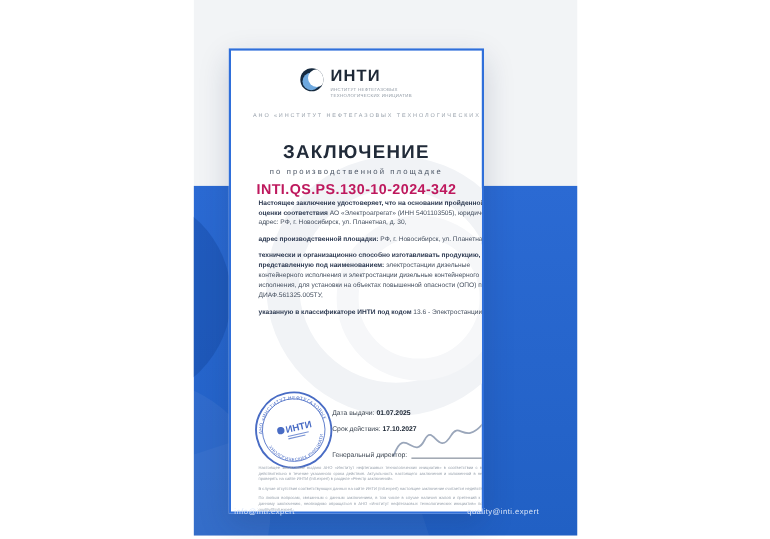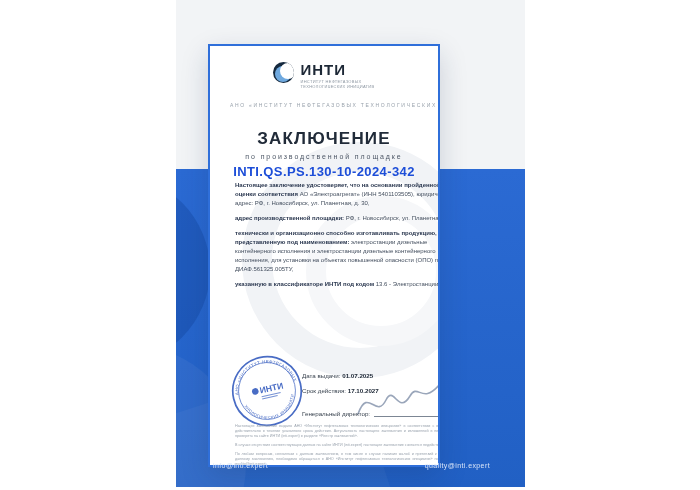--- a/index.html
+++ b/index.html
@@ -37,21 +37,21 @@
   .logo-txt{display:flex;flex-direction:column;line-height:1;}
   .logo-name{font-size:15px;font-weight:bold;color:#1d2836;letter-spacing:1px;}
   .logo-cap{margin-top:2px;font-size:4px;line-height:1.25;color:#8d97a2;letter-spacing:0.3px;}
   
   .org-row{display:flex;align-items:center;gap:6px;margin:13px 14px 0 14px;}
   .org-row .rule{flex:1;height:1px;background:#dcе0e5;background:#dce0e5;}
   .org-text{font-size:5px;letter-spacing:1.7px;color:#99a2ac;white-space:nowrap;}
   
   .title{margin-top:21px;text-align:center;font-size:17px;font-weight:700;color:#212b39;letter-spacing:1.2px;}
   .subtitle{margin-top:4px;text-align:center;font-size:7px;letter-spacing:1.9px;color:#4c5665;}
-  .cert-number{margin-top:4px;text-align:center;font-size:13px;font-weight:bold;color:#1d4ed8;letter-spacing:0.4px;}
+  .cert-number{margin-top:4px;text-align:center;font-size:13px;font-weight:bold;color:#be185d;letter-spacing:0.4px;}
   
   .body-text{position:absolute;left:25px;top:135px;width:228px;font-size:6px;line-height:1.5;color:#434e5e;}
   .body-text p{margin:0 0 6px 0;}
   .body-text b{color:#2b3850;}
   
   .stamp{position:absolute;left:21px;top:309px;width:72px;height:72px;transform:rotate(-13deg);opacity:0.92;}
   
   .issue{position:absolute;left:92px;top:326px;font-size:6.2px;color:#39434f;}
   .issue-line{margin-bottom:8px;}
   .issue-line b{color:#222c3a;}

